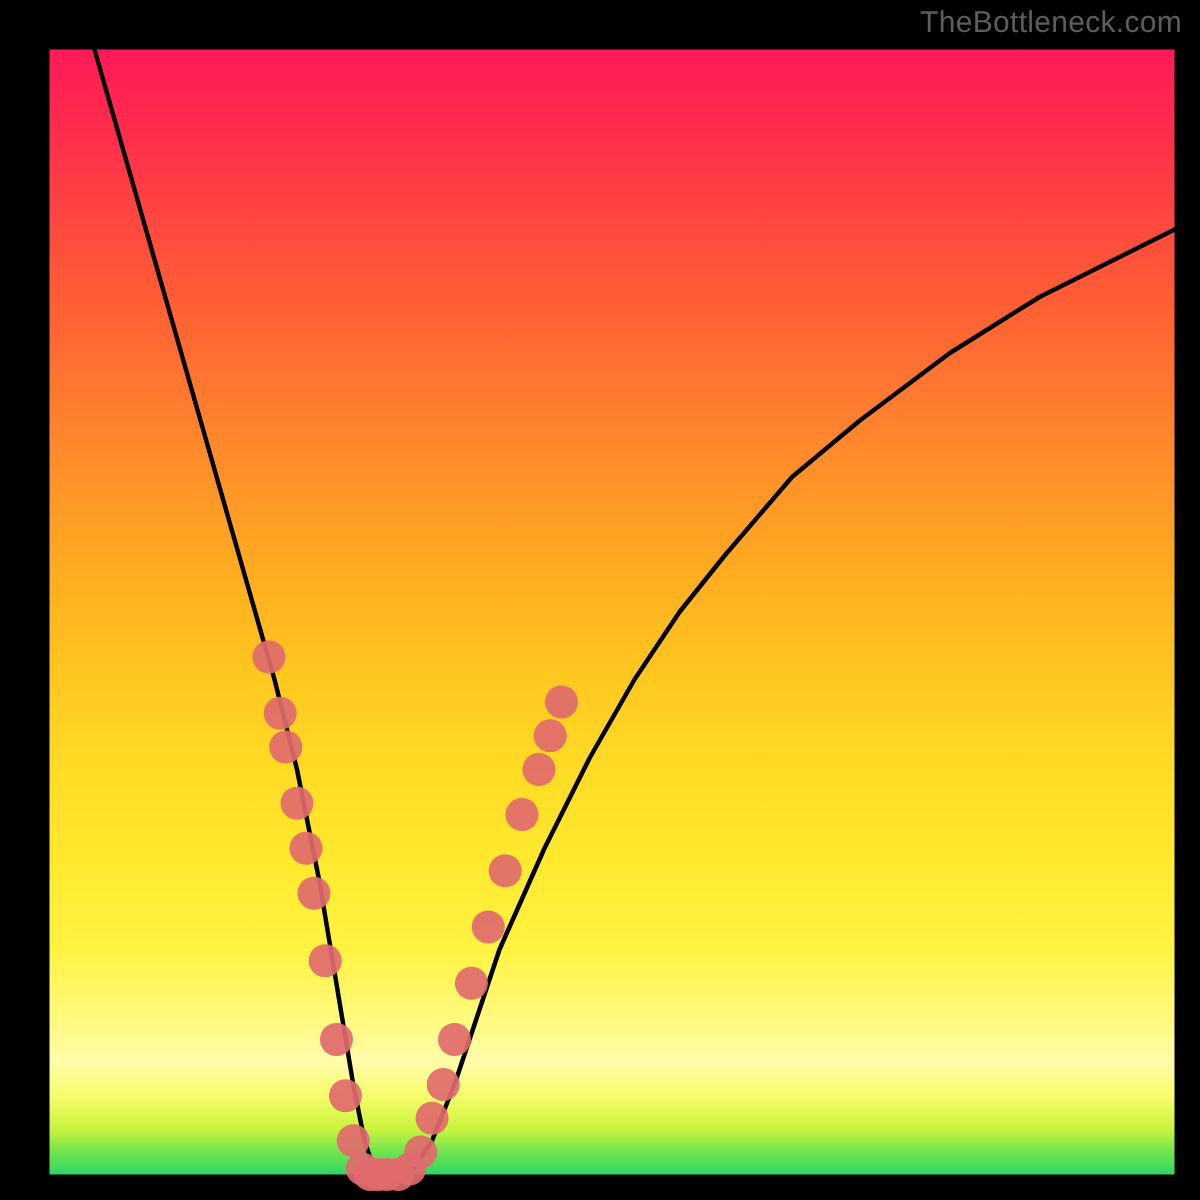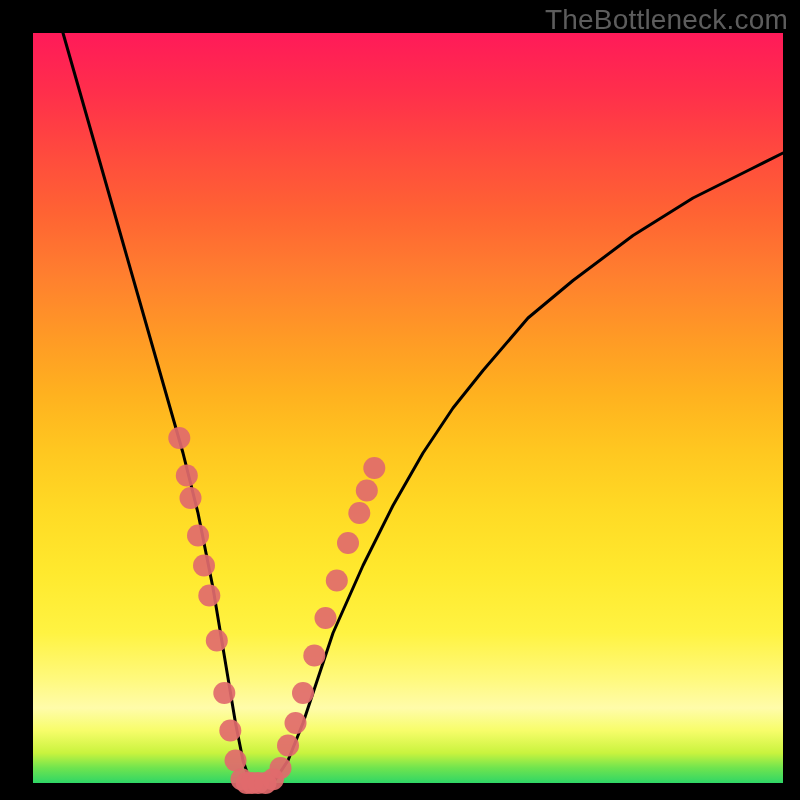--- a/index.html
+++ b/index.html
@@ -44,21 +44,21 @@
       #ff4a3e 84%,
       #ff2f4b 92%,
       #ff1a59 100%
     );
   }
   .watermark {
     position: absolute;
     top: 4px;
     right: 12px;
     color: #5d5d5d;
-    font-size: 28px;
+    font-size: 20px;
     font-weight: 500;
     letter-spacing: 0.2px;
     user-select: none;
   }
   svg.curve {
     position: absolute;
     left: 0;
     top: 0;
     width: 750px;
     height: 750px;

